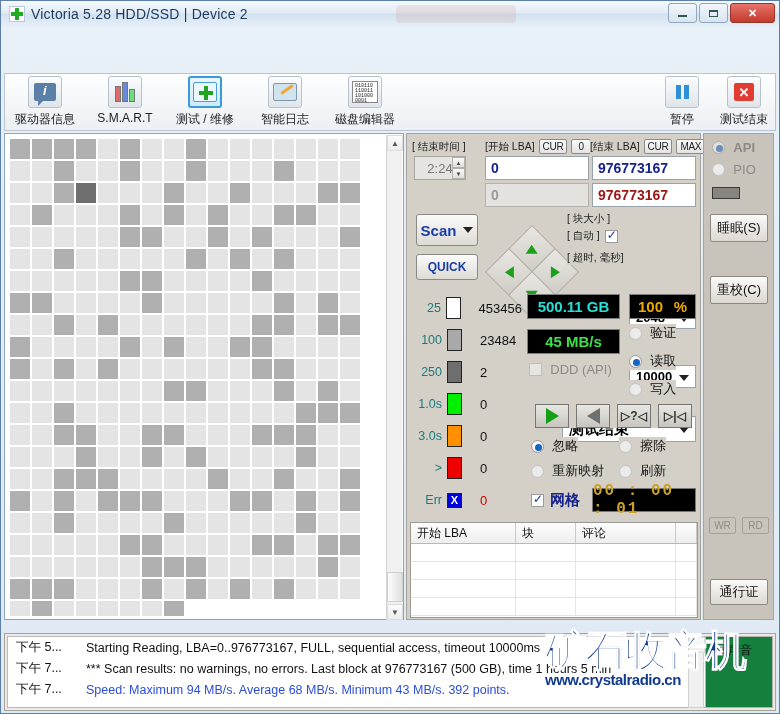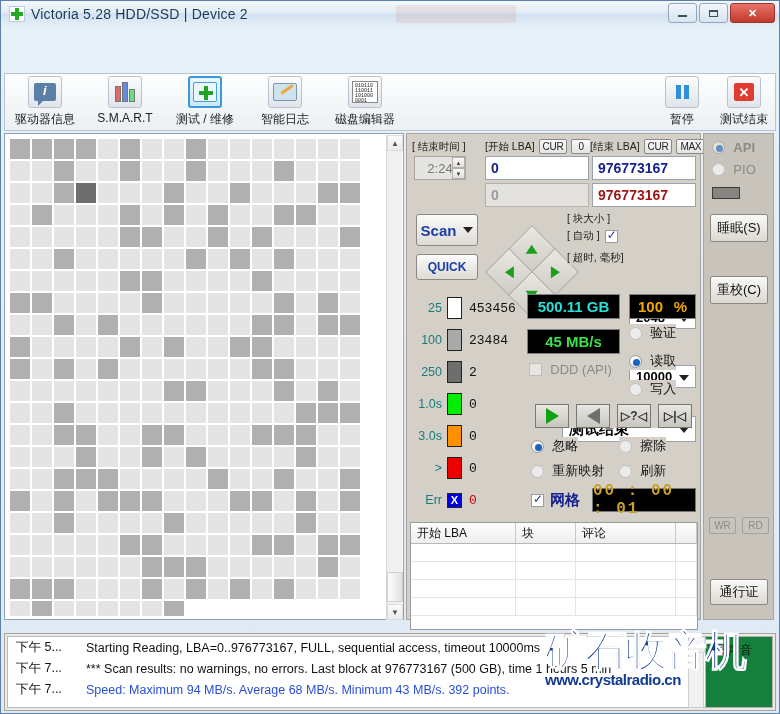--- a/index.html
+++ b/index.html
@@ -169,41 +169,41 @@
     background:#fff;border:1px solid #9aa3ac;height:23px;display:flex;align-items:center;
     padding-left:6px;font-weight:bold;font-size:13px;position:relative;
   }
   .combo .arw{position:absolute;right:6px;top:9px;border-left:5px solid transparent;border-right:5px solid transparent;border-top:6px solid #222;}
 
   
   #legend{position:absolute;left:3px;top:158px;width:112px;height:245px;}
   .lgrow{display:flex;align-items:center;height:32px;}
   .lgnum{width:32px;text-align:right;color:#1d7a7a;font-size:12.5px;margin-right:5px;}
   .lgsw{width:15px;height:22px;border:1px solid #222;}
-  .lgval{margin-left:7px;font-size:13px;color:#111;font-family:Liberation Mono, monospace;}
+  .lgval{margin-left:18px;font-size:13px;color:#111;}
 
   
   .lcd{background:#000;border:1px solid #808080;height:25px;display:flex;align-items:center;justify-content:center;font-weight:bold;font-size:15px;}
   .radio{width:13px;height:13px;border-radius:50%;border:1px solid #9c9c9c;background:radial-gradient(circle at 35% 35%,#fff,#e2e2e2);display:inline-block;position:relative;vertical-align:middle;}
   .radio.on:after{content:"";position:absolute;left:3px;top:3px;width:7px;height:7px;border-radius:50%;background:#1565c0;}
   .radio.off{background:#ebebeb;border-color:#c2c2c2;}
   .cb{width:13px;height:13px;border:1px solid #9c9c9c;background:#fff;display:inline-block;vertical-align:middle;position:relative;}
   .cb.dis{background:#e7e5e1;border-color:#c0bcb6;}
   .cb.on:after{content:"\2713";position:absolute;left:1px;top:-3px;font-size:12px;color:#1a3ea8;}
   .rlbl{font-size:13px;color:#111;margin-left:5px;vertical-align:middle;}
   .rlbl.dis{color:#8d8a85;}
 
   .transport{display:flex;gap:7px;}
   .tpb{width:34px;height:24px;border:1px solid #777;background:linear-gradient(to bottom,#e9e7e2,#c8c5bf);display:flex;align-items:center;justify-content:center;}
 
   .timerlcd{background:#000;border:1px solid #777;height:24px;display:flex;align-items:center;justify-content:center;
     font-family:"Liberation Mono",monospace;font-size:16px;letter-spacing:2px;color:#c9a227;font-weight:bold;}
 
   
-  #tbl{position:absolute;left:3px;top:388px;width:288px;height:108px;background:#fff;border:1px solid #9a9a9a;}
+  #tbl{position:absolute;left:3px;top:388px;width:288px;height:96px;background:#fff;border:1px solid #9a9a9a;}
   #tbl .th{display:flex;height:21px;background:linear-gradient(to bottom,#fdfdfd,#eee);border-bottom:1px solid #b6b6b6;}
   #tbl .th div{border-right:1px solid #c9c9c9;padding-left:6px;line-height:20px;font-size:12px;color:#111;}
   #tbl .tr{display:flex;height:18px;border-bottom:1px solid #e4e4e4;}
   #tbl .tr div{border-right:1px solid #e4e4e4;}
 
   
   #rail{position:absolute;left:699px;top:0;width:71px;height:487px;background:#c8c4bc;border:1px solid #a8a49c;}
   .railbtn{
     border:1px solid #8c8884;border-radius:2px;
     background:linear-gradient(to bottom,#fafaf8,#dcd8d2);

